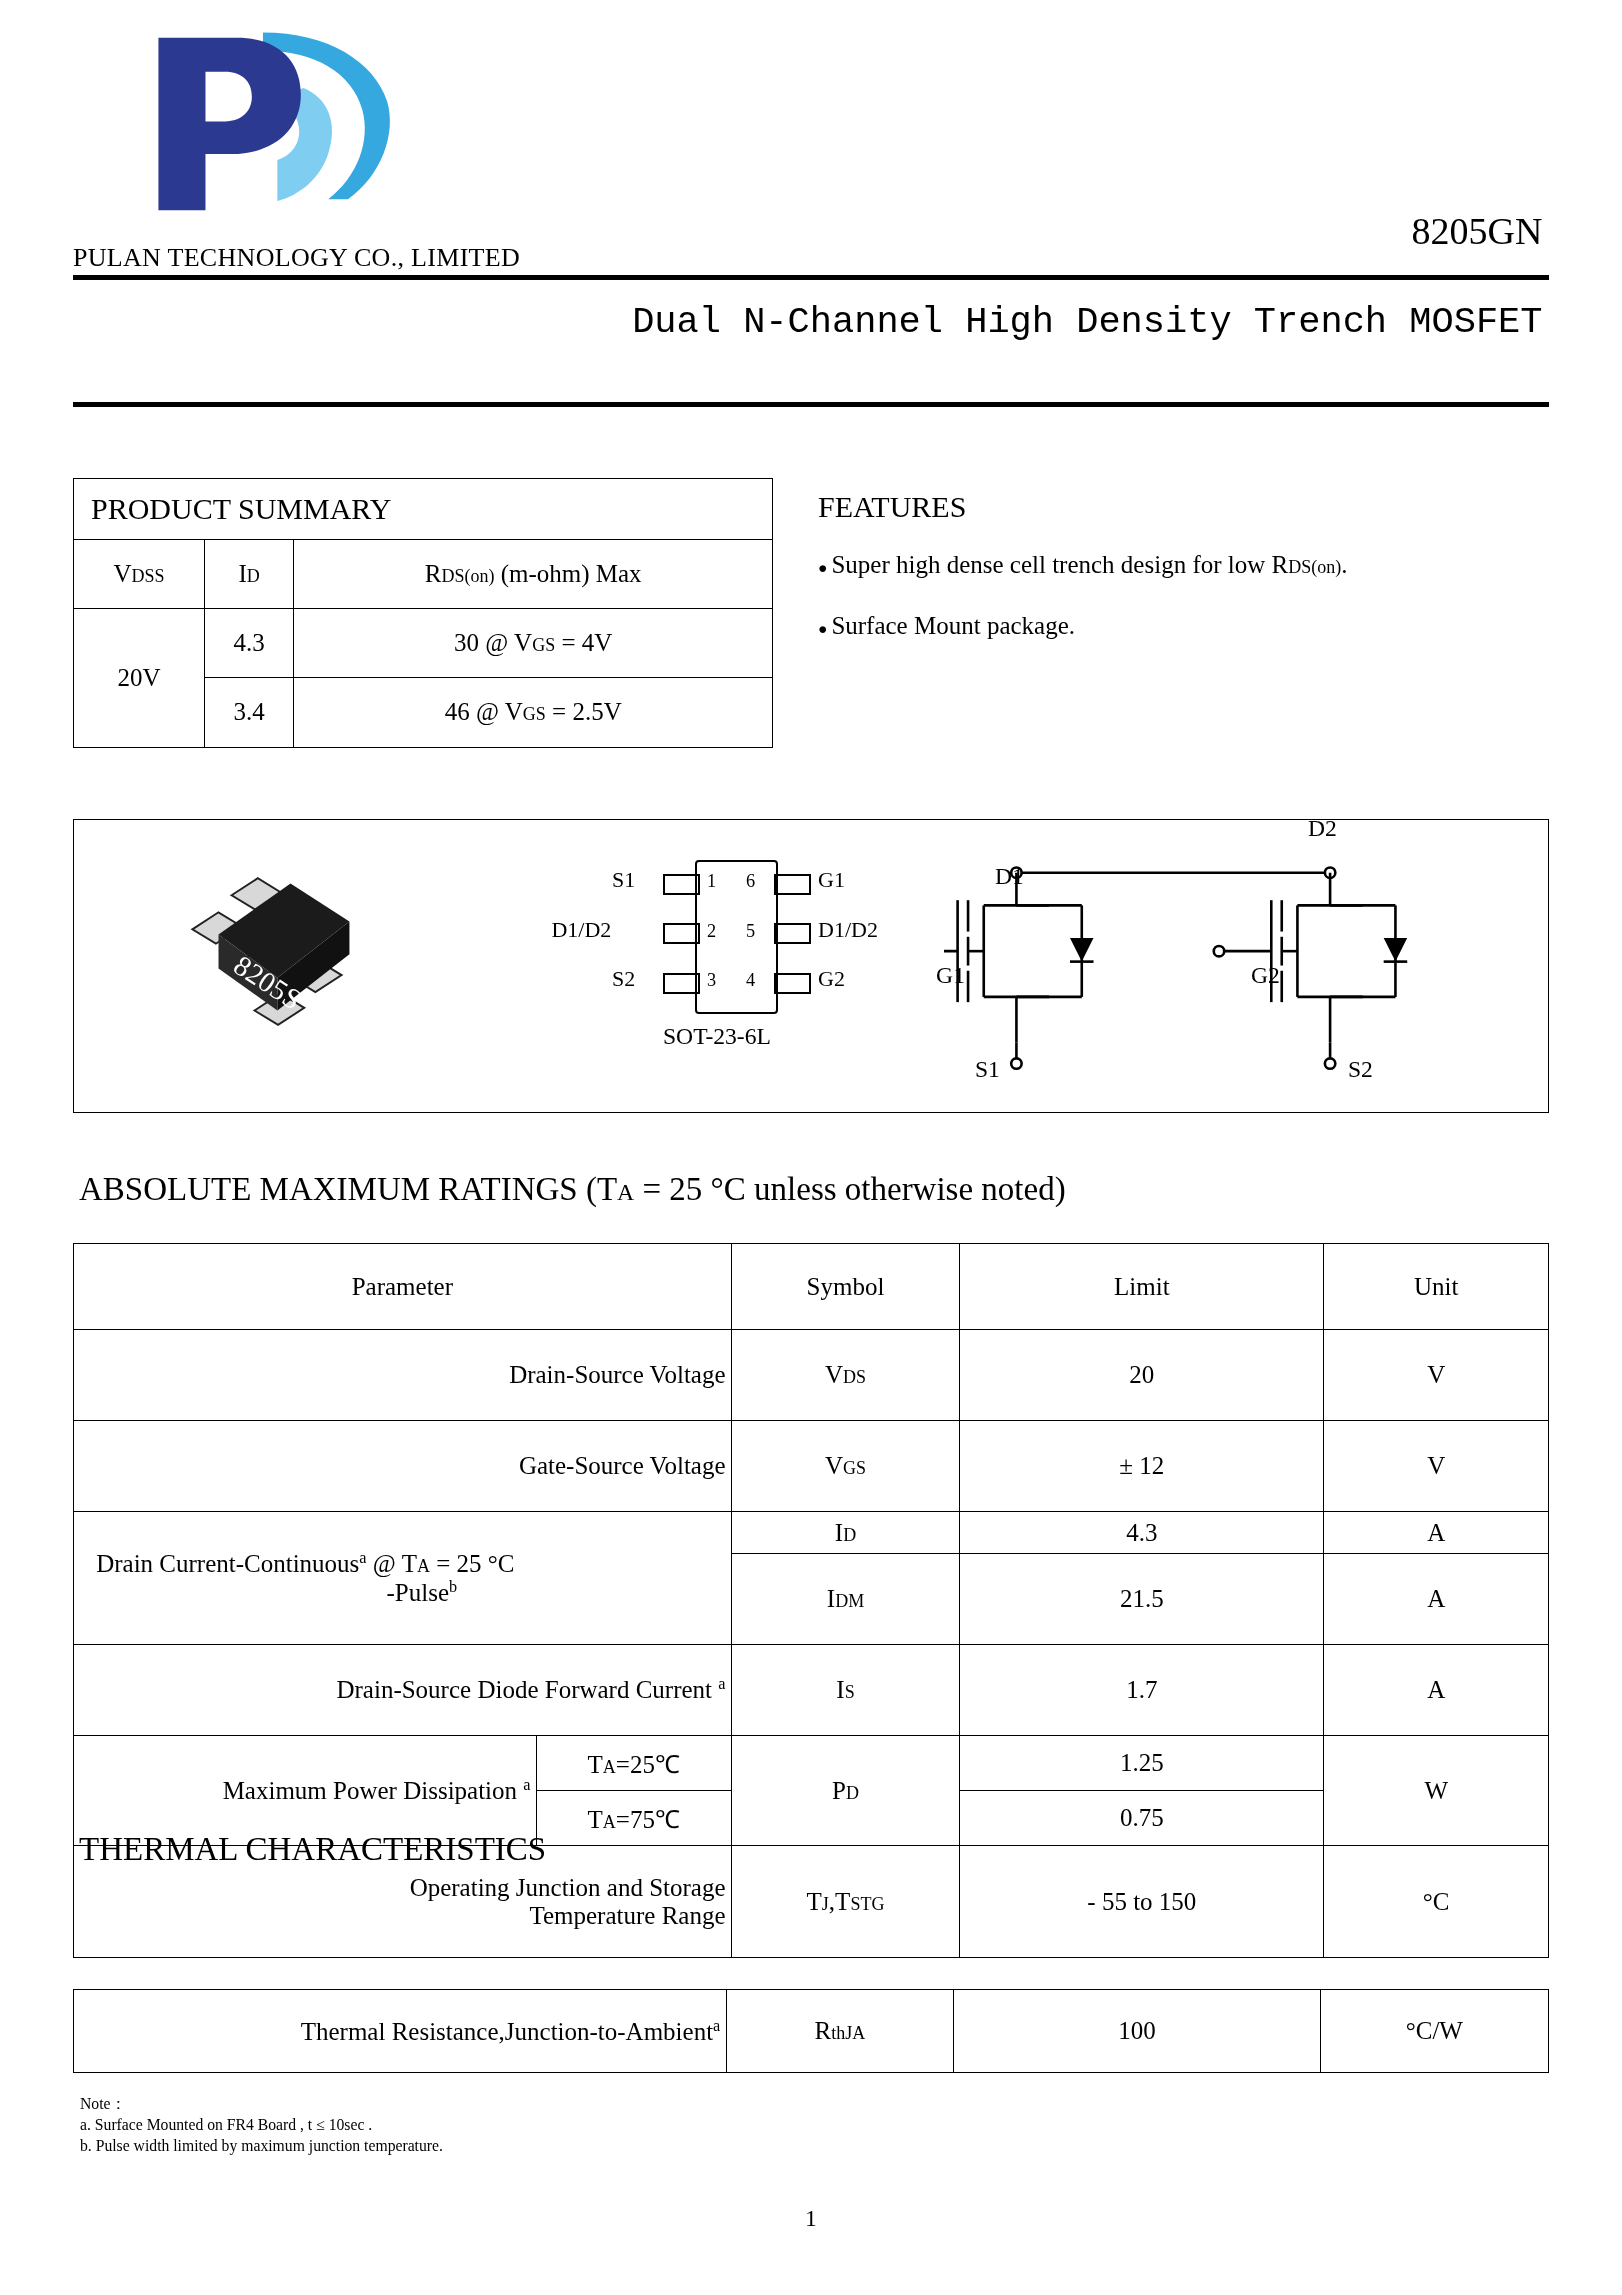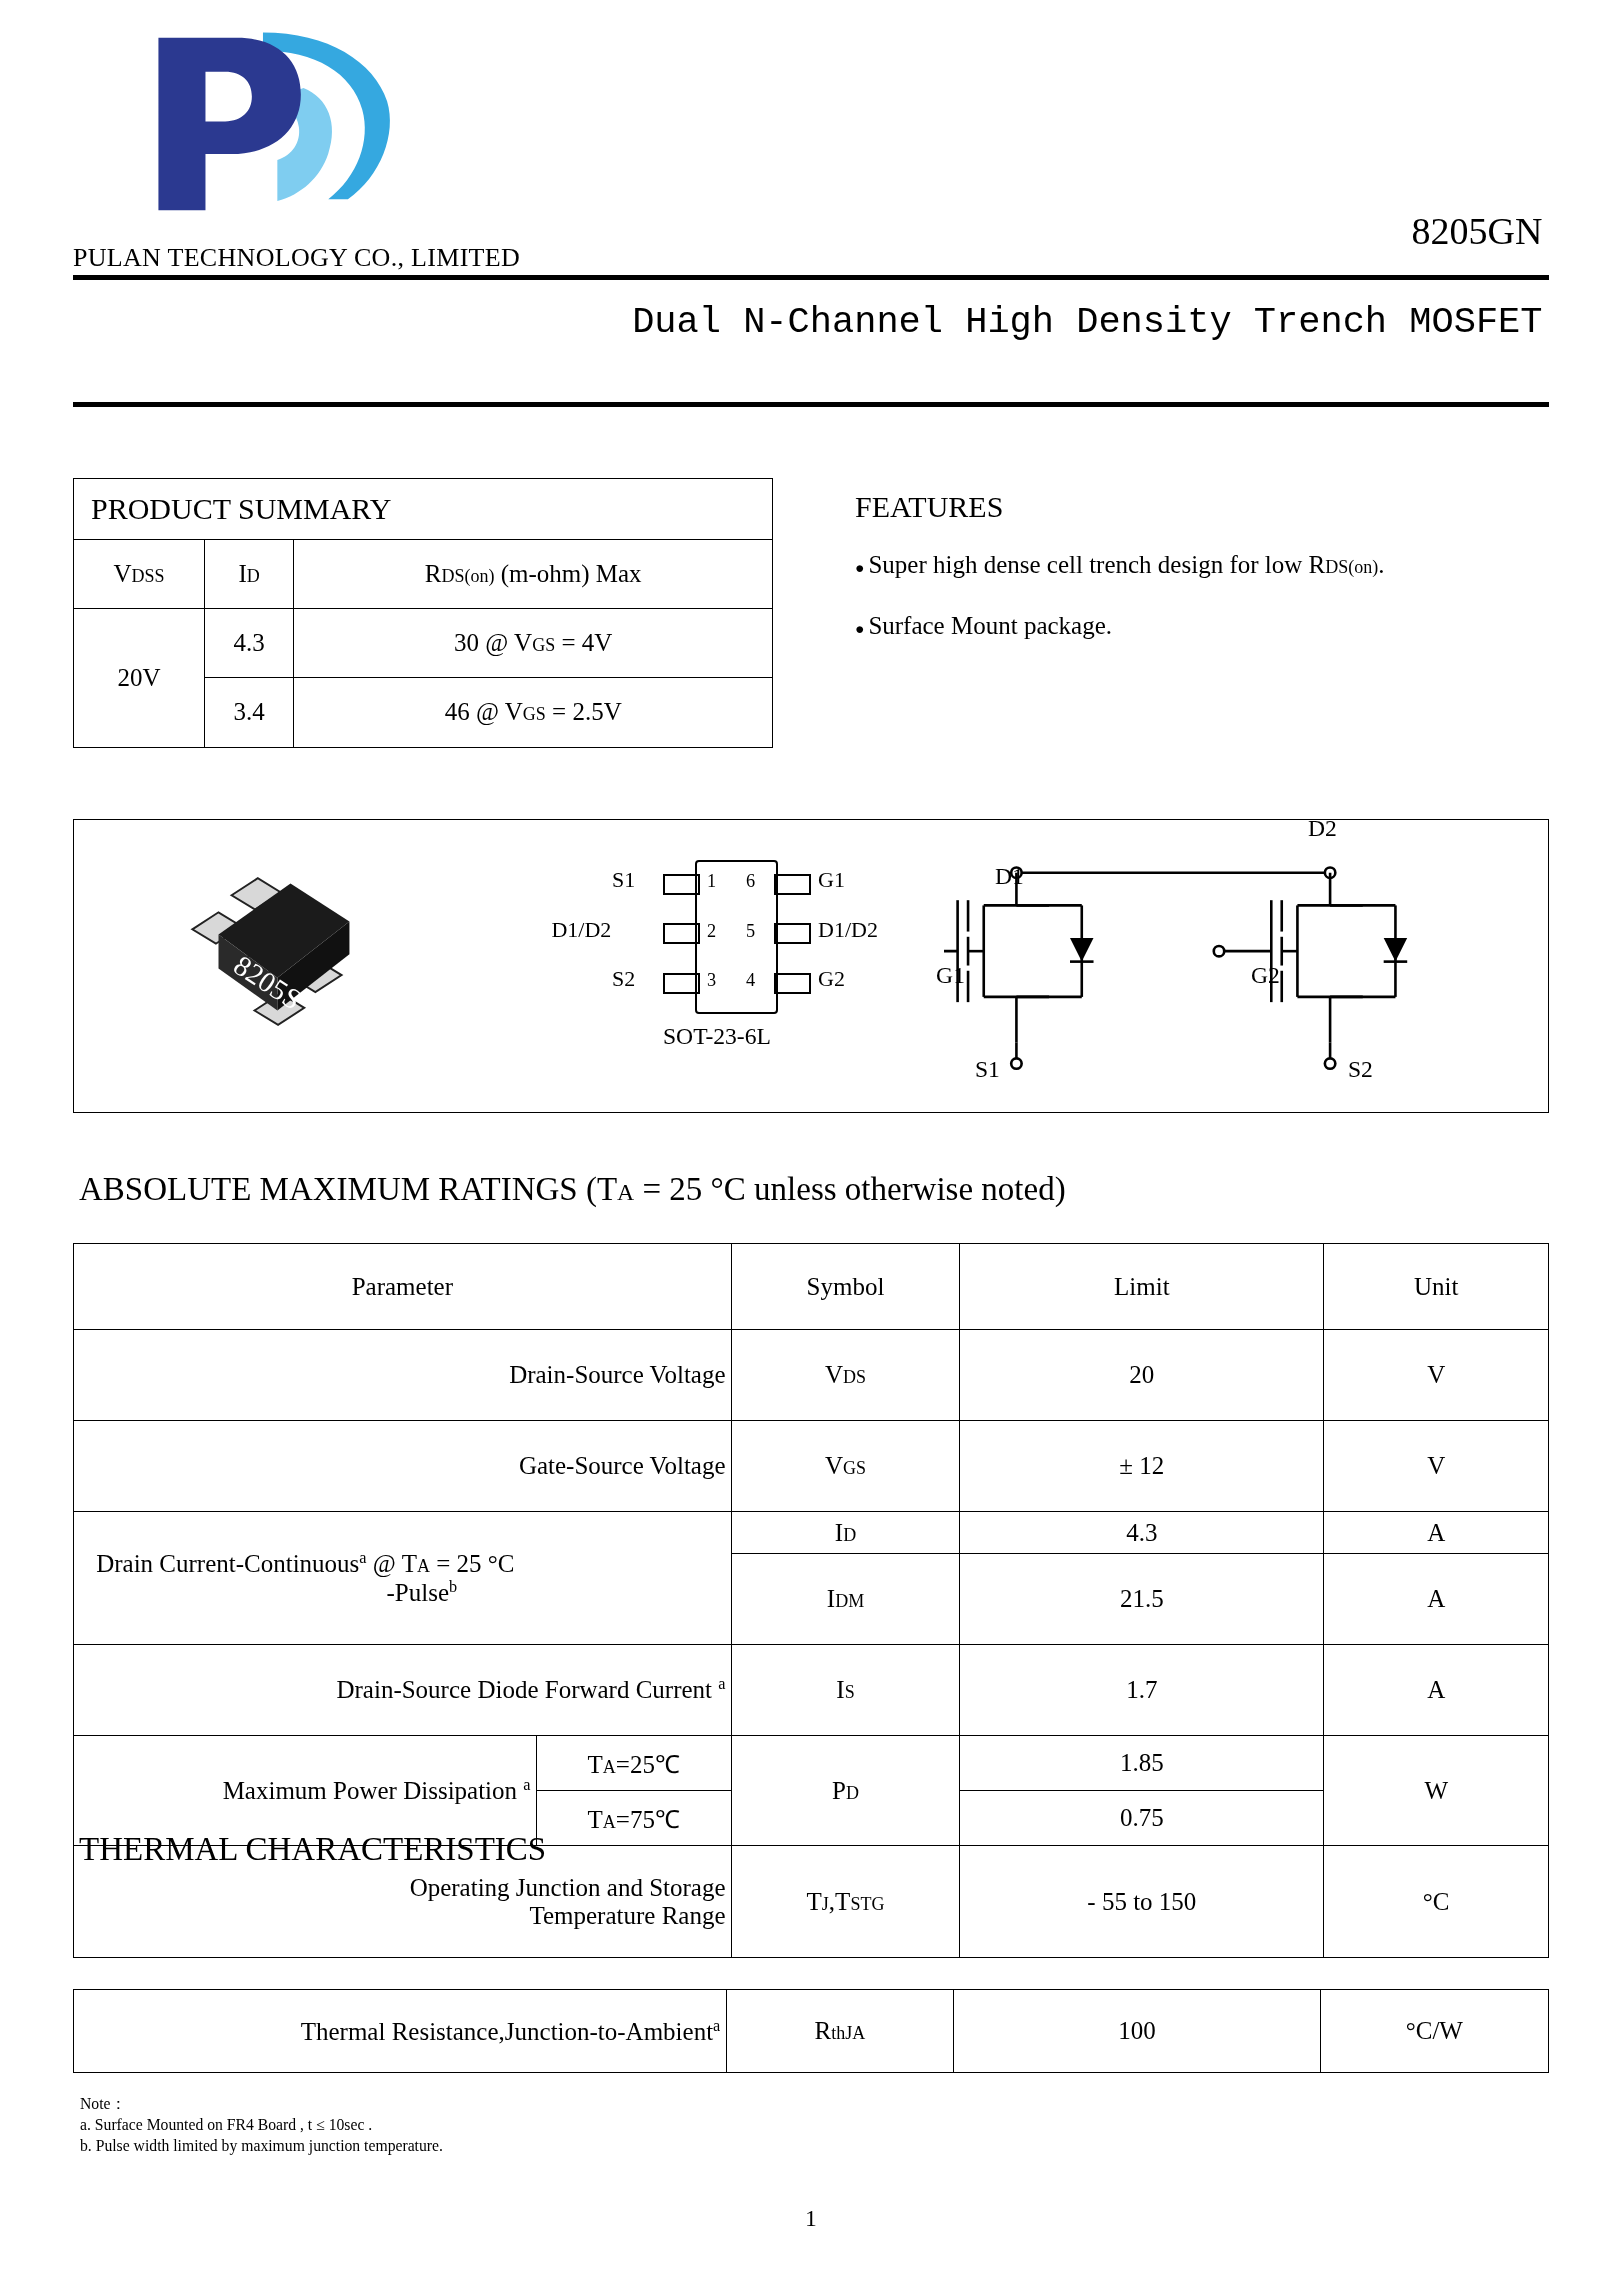--- a/index.html
+++ b/index.html
@@ -94,21 +94,20 @@
     padding: 2.6px 5.2px;
   }
   sub.s { font-size: 0.72em; vertical-align: baseline; }
 
   
   .features {
     position: absolute;
     left: 818px;
     top: 478px;
     width: 733px;
-    margin-left: 37px;
   }
   .features h2 {
     font-size: 30px;
     font-weight: normal;
     margin: 11.8px 0 27.5px 0;
   }
   .features li {
     list-style: none;
     font-size: 25px;
     margin-bottom: 33px;
@@ -428,21 +427,21 @@
         <td>1.7</td>
         <td>A</td>
       </tr>
 
       <tr>
         <td rowspan="2" class="pleft" style="width:497px;">
           Maximum Power Dissipation <sup class="n">a</sup>
         </td>
         <td style="width:196px;height:41px;">T<sub class="s">A</sub>=25℃</td>
         <td rowspan="2">P<sub class="s">D</sub></td>
-        <td style="height:41px;">1.85</td>
+        <td style="height:41px;">1.25</td>
         <td rowspan="2">W</td>
       </tr>
       <tr>
         <td style="height:41px;">T<sub class="s">A</sub>=75℃</td>
         <td style="height:41px;">0.75</td>
       </tr>
 
       <tr>
         <td colspan="2" class="pleft" style="height:98px;">
           Operating Junction and Storage<br>Temperature Range

